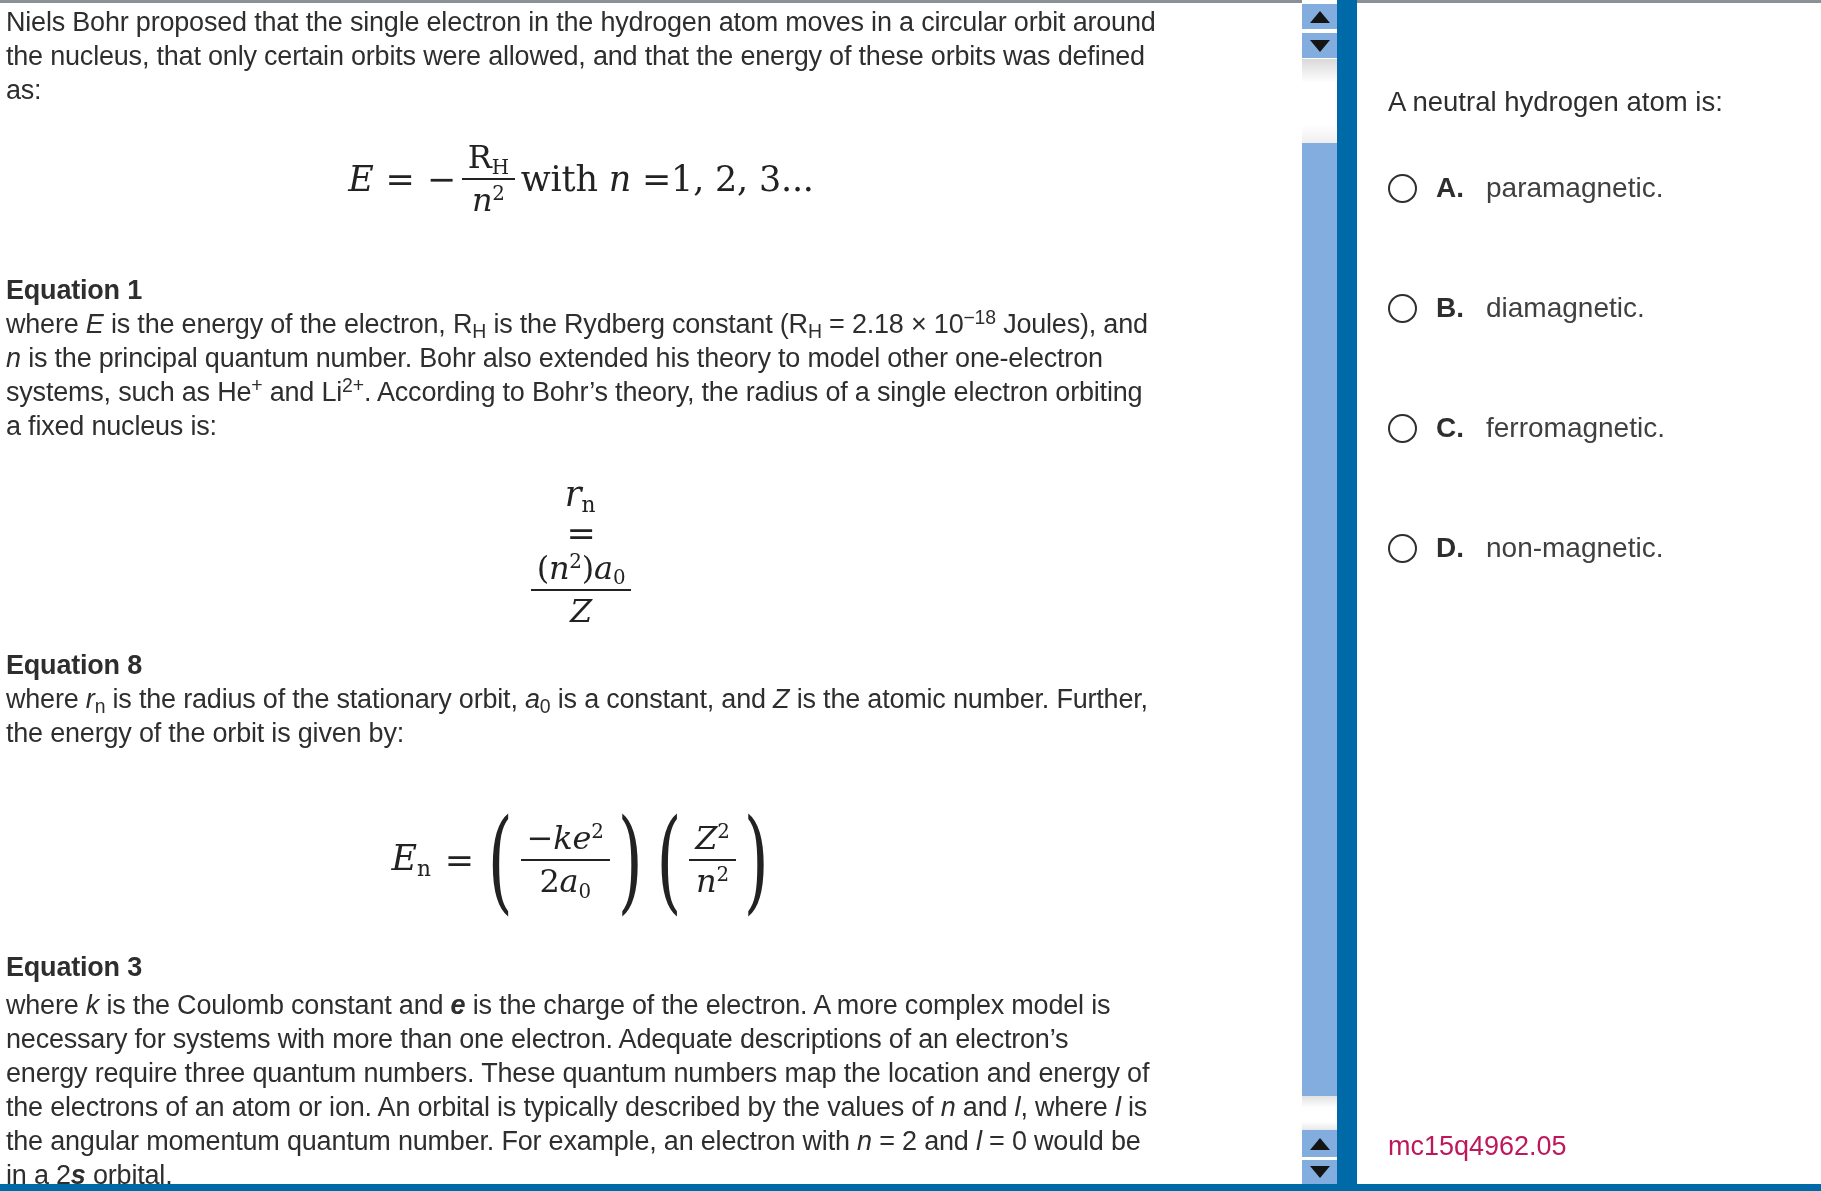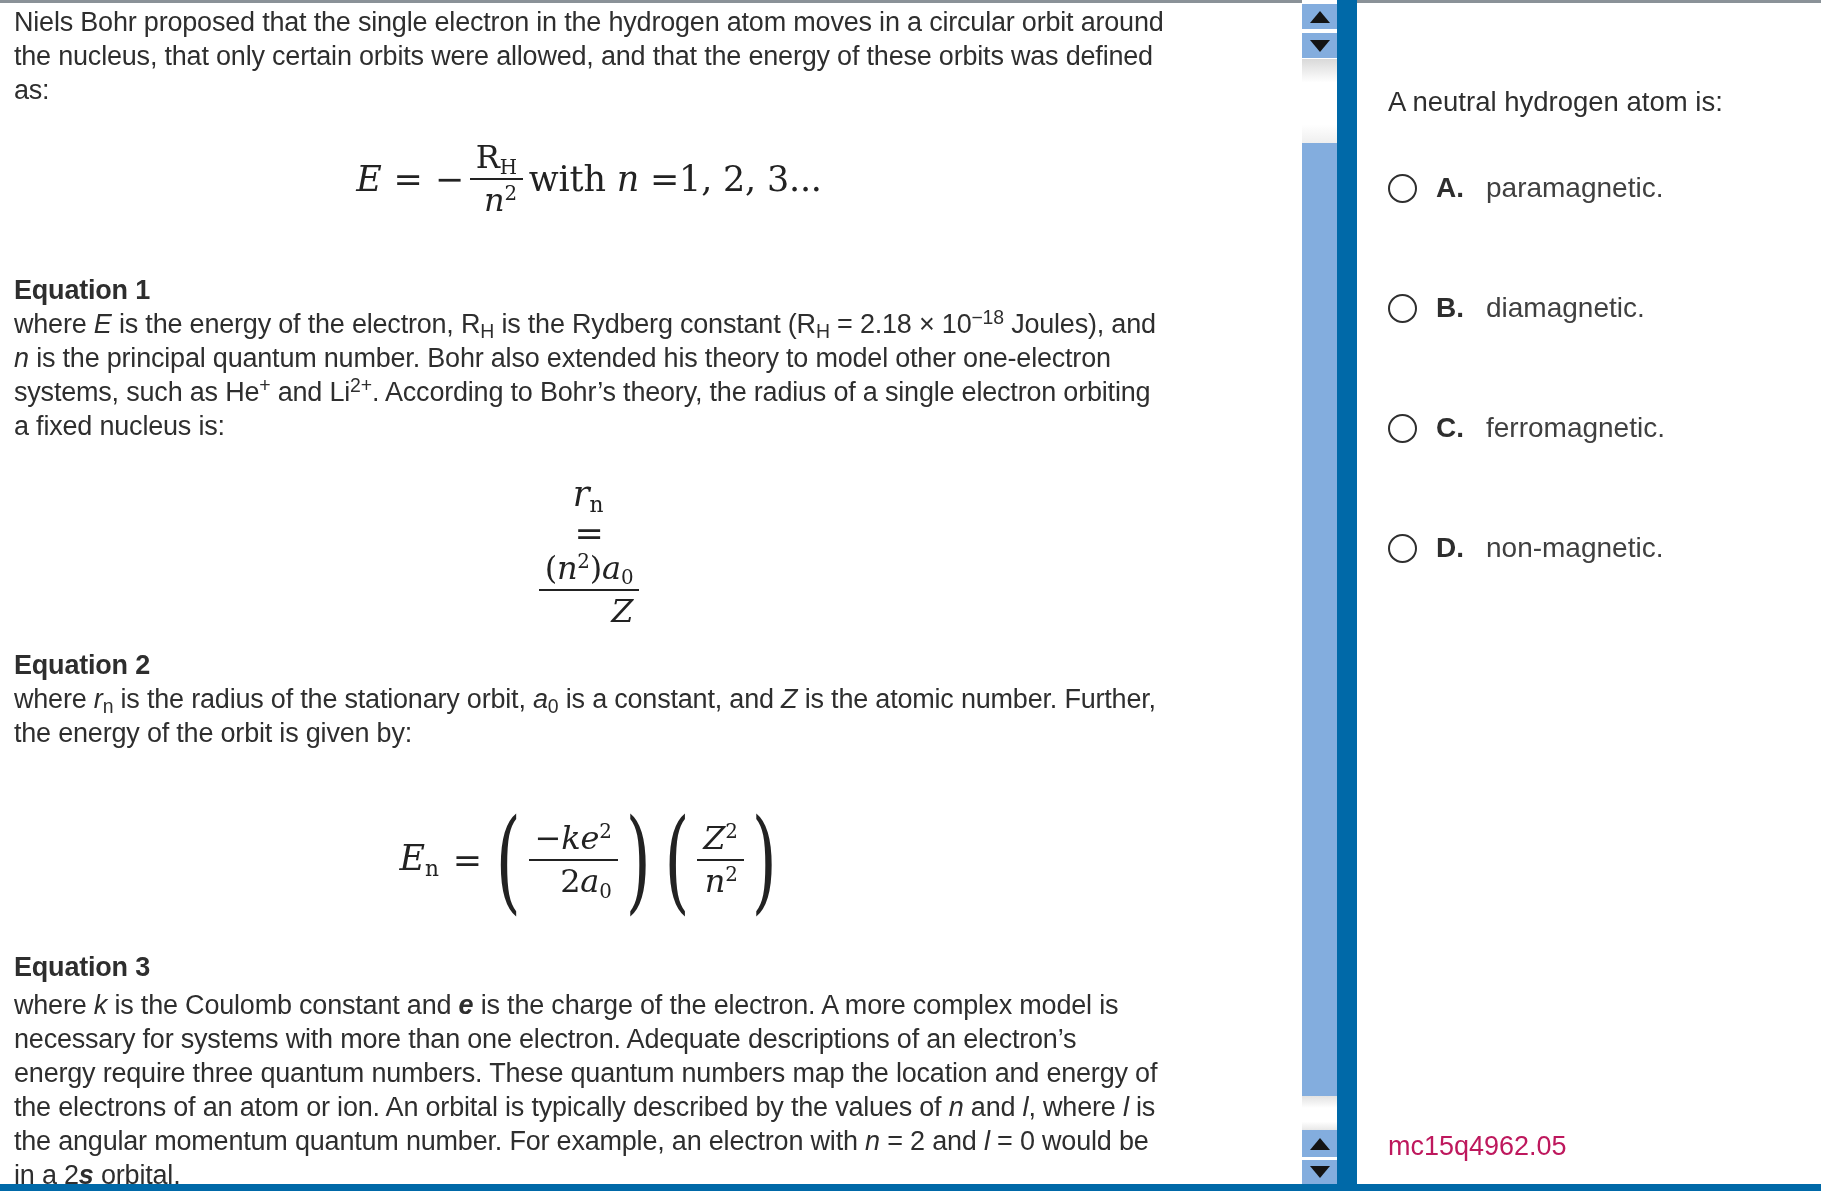--- a/index.html
+++ b/index.html
@@ -4,37 +4,37 @@
 <style>
   html,body{margin:0;padding:0;}
   body{
     width:1821px;height:1191px;position:relative;background:#ffffff;
     font-family:"Liberation Sans", sans-serif;color:#2e2e2e;overflow:hidden;
   }
   .top-border{position:absolute;top:0;left:0;right:0;height:3px;background:#8a9298;}
   .bottom-bar{position:absolute;left:0;right:0;bottom:0;height:7px;background:#0069a8;}
 
   
-  .left-panel{position:absolute;left:8px;top:3px;width:1302px;height:1181px;background:#fff;box-sizing:border-box;padding:2px 0 0 6px;}
+  .left-panel{position:absolute;left:0;top:3px;width:1302px;height:1181px;background:#fff;box-sizing:border-box;padding:2px 0 0 6px;}
   .passage{width:1150px;font-size:27px;line-height:34px;letter-spacing:-0.2px;}
   .passage p{margin:0;}
   .eq-label{font-weight:bold;margin:0;}
   .seg-i{font-style:italic;}
   .seg-bi{font-style:italic;font-weight:bold;}
   .seg-sub{font-size:0.72em;position:relative;top:0.24em;line-height:0;}
   .seg-sup{font-size:0.72em;position:relative;top:-0.44em;line-height:0;}
 
   
   .eq-row{display:flex;justify-content:center;align-items:center;font-family:"DejaVu Serif", serif;color:#222;}
   .eq-row .var{font-style:italic;}
   .eq-row .rm{font-style:normal;}
   .eq1{margin-top:22px;height:100px;font-size:35px;}
   .eq2{margin-top:55px;height:110px;font-size:35px;flex-direction:column;}
   .eq3{margin-top:45px;height:130px;font-size:35px;}
-  .frac{display:inline-flex;flex-direction:column;align-items:flex-end;vertical-align:middle;margin:0 6px;}
+  .frac{display:inline-flex;flex-direction:column;align-items:center;vertical-align:middle;margin:0 6px;}
   .frac .num,.frac .den{font-size:32px;line-height:1.15;padding:0 6px;white-space:nowrap;}
   .frac .fbar{align-self:stretch;border-top:2.4px solid #222;margin:2px 0;}
   .fsub{font-size:0.62em;position:relative;top:0.28em;}
   .fsup{font-size:0.62em;position:relative;top:-0.55em;}
   .lsub{font-size:0.62em;position:relative;top:0.28em;margin-right:2px;}
   .eqsign{margin:0 12px;}
   .bigp{display:inline-block;font-size:64px;line-height:1;transform:scaleY(1.75);margin:0 2px;font-weight:400;}
   .eqtail{white-space:pre;}
 
   
@@ -91,21 +91,21 @@
     <div class="eq-row eq2">
       <span><span class="var">r</span><span class="lsub rm">n</span></span>
       <span class="rm eqsign">=</span>
       <span class="frac">
         <span class="num"><span class="rm">(</span><span class="var">n</span><span class="fsup">2</span><span class="rm">)</span><span class="var">a</span><span class="fsub">0</span></span>
         <span class="fbar"></span>
         <span class="den"><span class="var">Z</span></span>
       </span>
     </div>
 
-    <p class="eq-label" style="margin-top:40px;">Equation 2</p>
+    <p class="eq-label" style="margin-top:40px;">Equation 8</p>
 
     <p><span>where </span><span class="seg-i">r</span><span class="seg-sub">n</span><span> is the radius of the stationary orbit, </span><span class="seg-i">a</span><span class="seg-sub">0</span><span> is a constant, and </span><span class="seg-i">Z</span><span> is the atomic number. Further, the energy of the orbit is given by:</span></p>
 
     <div class="eq-row eq3">
       <span><span class="var">E</span><span class="lsub rm">n</span></span>
       <span class="rm eqsign">=</span>
       <span class="bigp rm">(</span>
       <span class="frac">
         <span class="num"><span class="rm">−</span><span class="var">k</span><span class="var">e</span><span class="fsup">2</span></span>
         <span class="fbar"></span>

